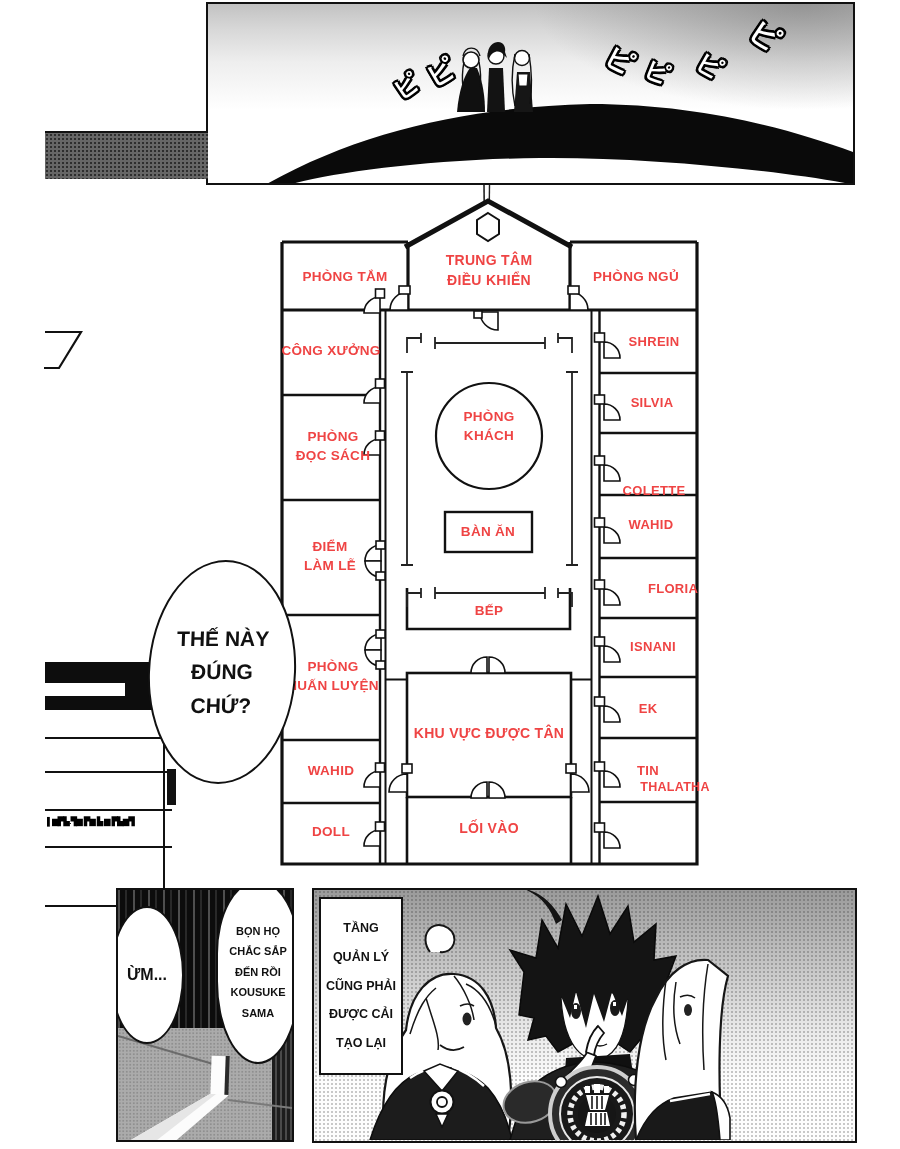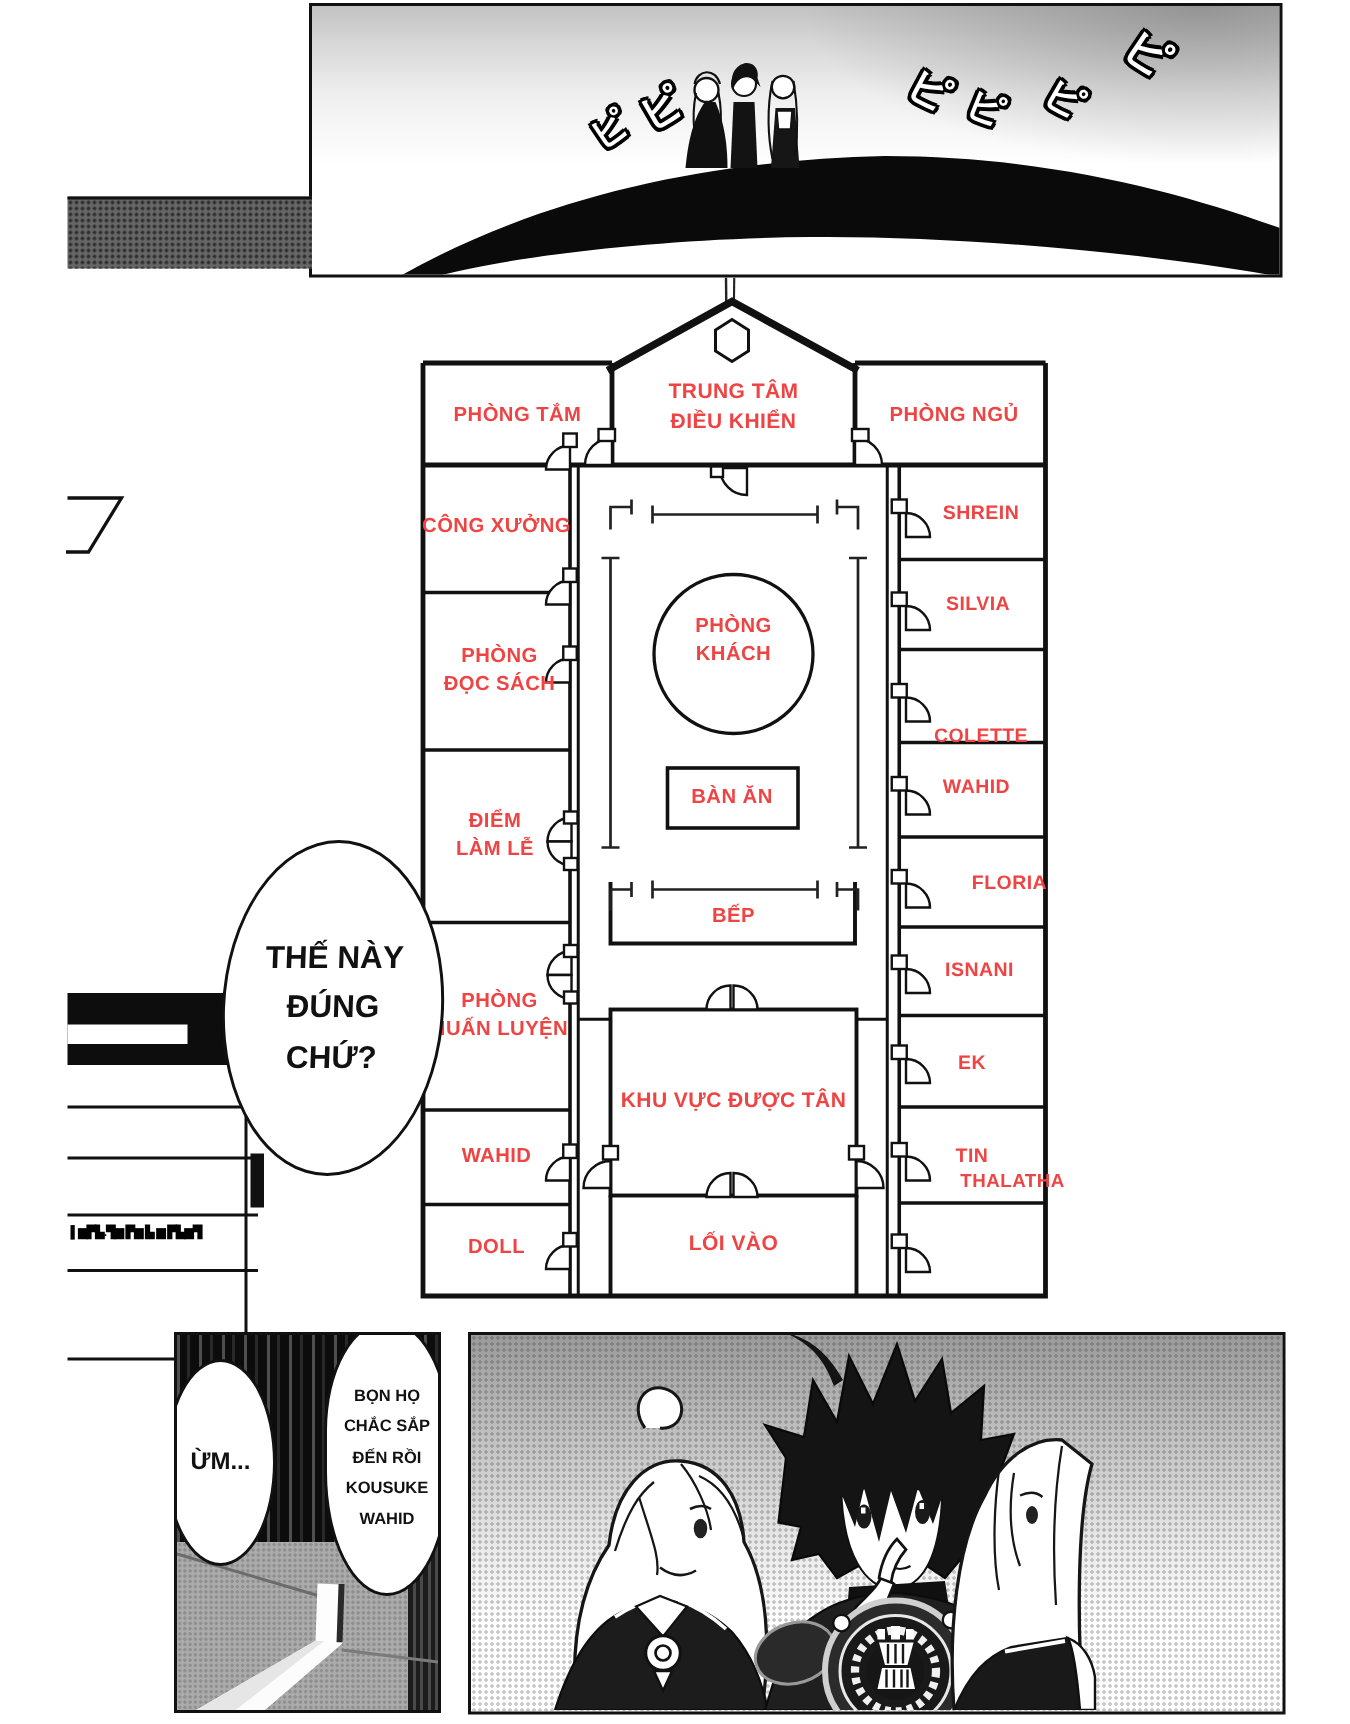--- a/index.html
+++ b/index.html
@@ -261,21 +261,21 @@
       <rect x="107" y="36" width="4" height="40" fill="#2a2a2a" transform="rotate(2 109 56)"></rect>
       <polygon points="92,74 111,75 54,124 6,124" fill="#fcfcfc"></polygon>
       <polygon points="92,74 98,74 34,124 6,124" fill="#e6e6e6"></polygon>
     </svg>
     <div class="bubble" style="left:-8px;top:16px;width:74px;height:138px;border-radius:50%;font-size:16px;z-index:3;">ỪM...</div>
     <div class="bubble preline" style="left:98px;top:-10px;width:84px;height:184px;border-radius:50% 50% 50% 50% / 40% 40% 45% 45%;
                 font-size:11px;line-height:1.85;z-index:3;">BỌN HỌ
 CHẮC SẮP
 ĐẾN RỒI
 KOUSUKE
-WAHID</div>
+SAMA</div>
   </div>
 
   <div class="panel" style="left:312px;top:888px;width:545px;height:255px;
               background-image:radial-gradient(rgba(40,40,40,.25) 1px, transparent 1.3px),
                                linear-gradient(180deg,#9a9a9a 0,#bdbdbd 60px,#e9e9e9 140px,#fdfdfd 190px);
               background-size:4px 4px, 100% 100%;">
     <svg class="abs" style="left:0;top:0;" width="540" height="250" viewBox="0 0 540 250">
 
       <g>
         <path d="M70,250 C66,202 74,166 92,140 C96,103 116,82 140,84 C166,86 180,108 182,138 C198,166 200,208 194,250 Z" fill="#fff" stroke="#161616" stroke-width="2.2"></path>
@@ -328,15 +328,20 @@
       <g>
         <path d="M322,250 C318,196 324,140 342,108 C354,82 374,68 394,70 L414,86 C404,120 404,190 408,250 Z" fill="#fff" stroke="#161616" stroke-width="2.2"></path>
         <path d="M352,90 C348,120 348,150 352,170 M394,74 C388,110 388,150 390,180 M362,92 C358,116 360,138 366,154" fill="none" stroke="#161616" stroke-width="1.5"></path>
         <ellipse cx="374" cy="120" rx="4" ry="6" fill="#222"></ellipse>
         <path d="M366,107 q9,-4 15,1" fill="none" stroke="#161616" stroke-width="1.6"></path>
         <path d="M322,250 C332,226 344,214 360,208 L398,202 C404,208 406,228 406,250 Z" fill="#191919" stroke="#111" stroke-width="1.5"></path>
         <path d="M356,211 L396,204" stroke="#fff" stroke-width="2.6" fill="none"></path>
         <path d="M398,202 C408,206 414,216 416,228 L416,250 L406,250 C404,226 402,210 398,202 Z" fill="#fff" stroke="#111" stroke-width="1.6"></path>
       </g>
     </svg>
+    <div class="caption-box preline" style="left:5px;top:7px;width:84px;height:178px;font-size:12.5px;line-height:2.3;">TẦNG
+QUẢN LÝ
+CŨNG PHẢI
+ĐƯỢC CẢI
+TẠO LẠI</div>
   </div>
 
 </div>
 
 </body></html>

